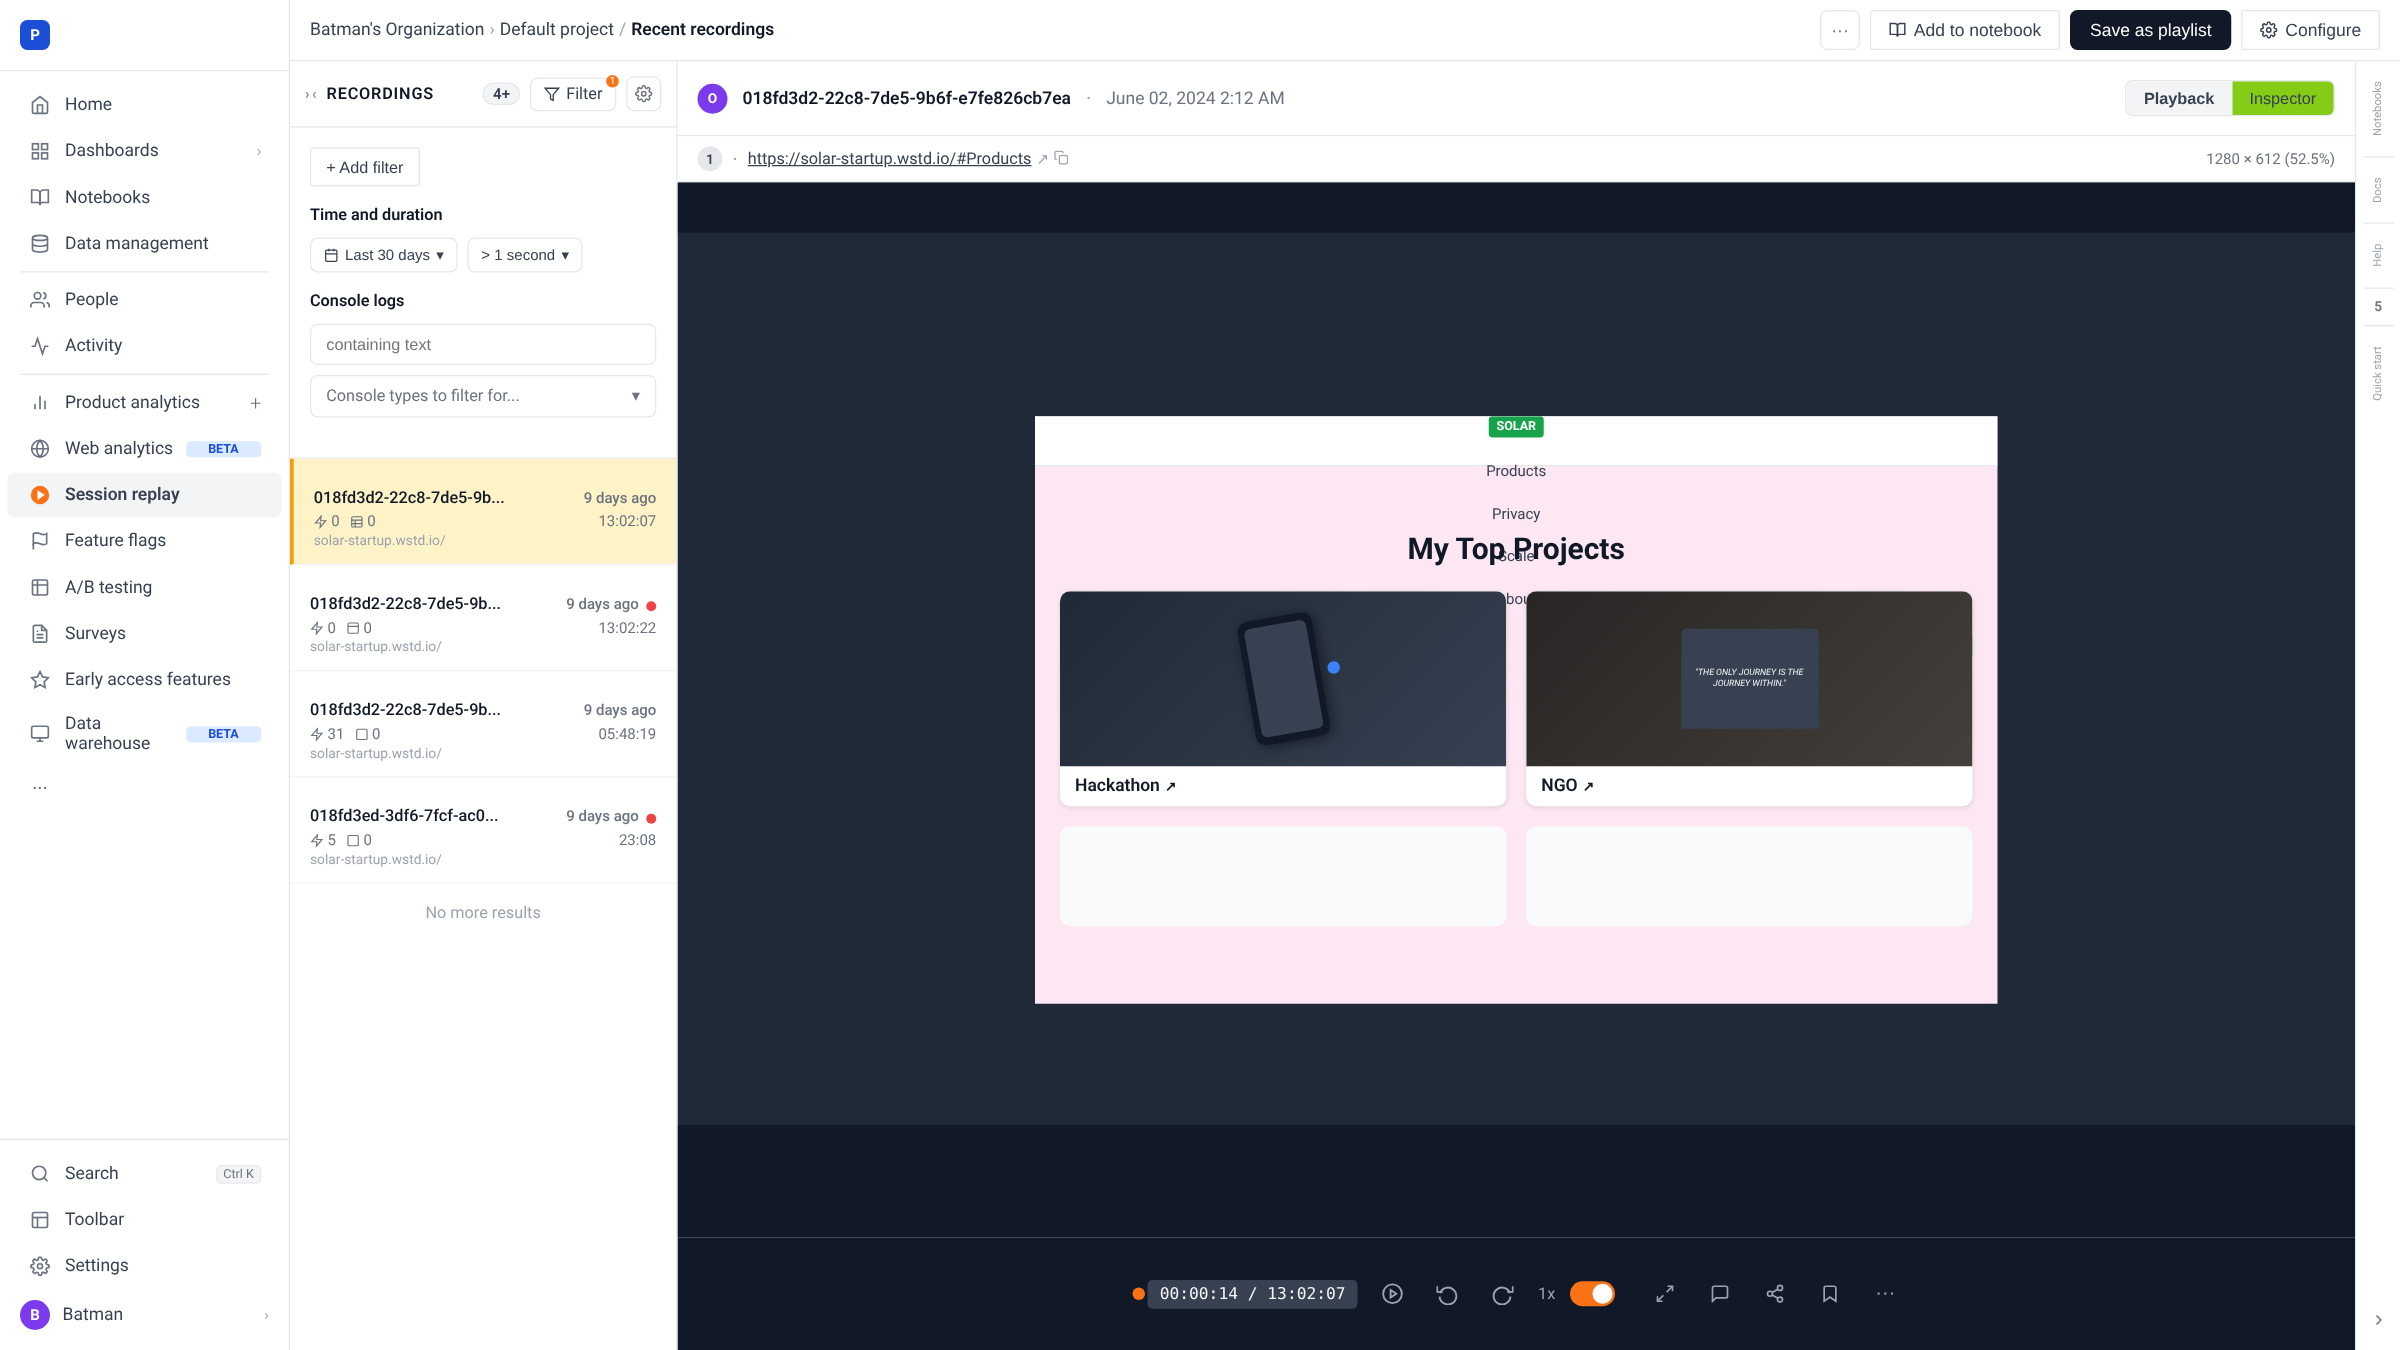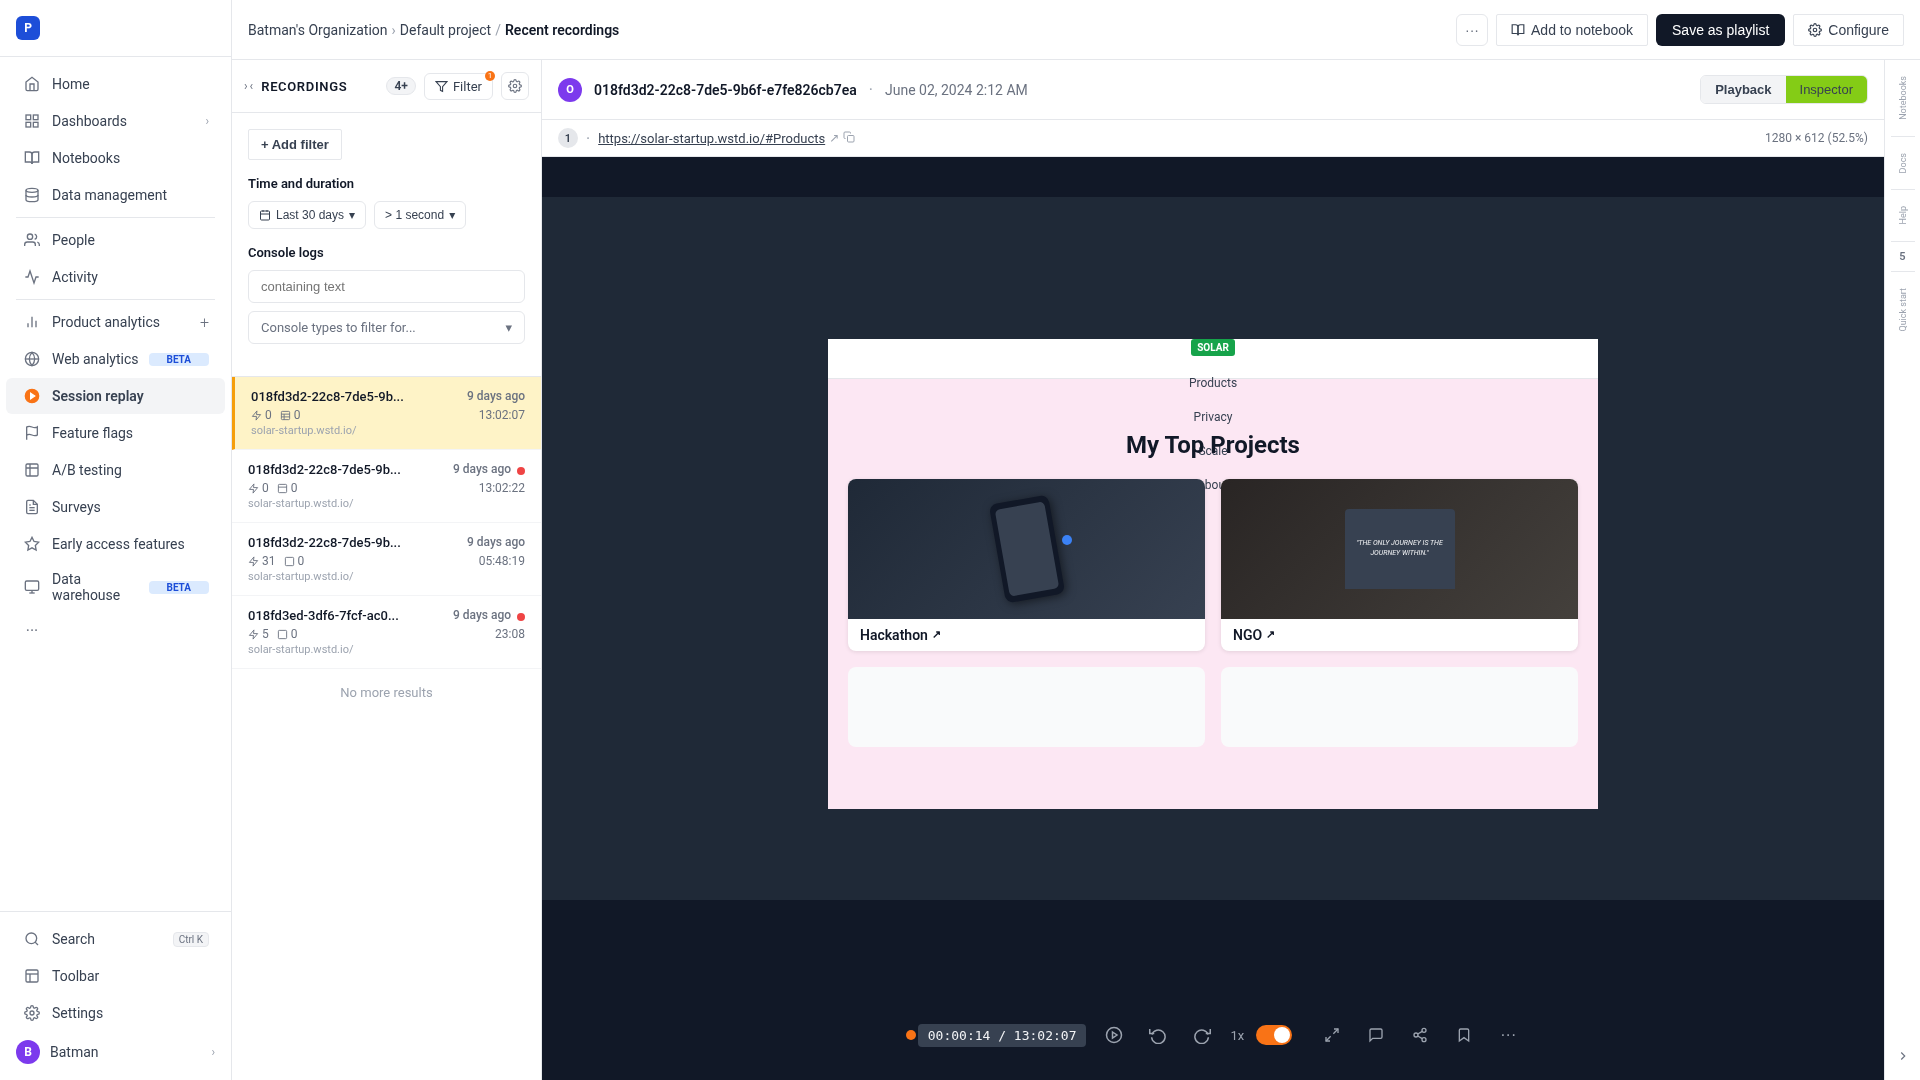--- a/index.html
+++ b/index.html
@@ -33,21 +33,21 @@
     .shortcut-badge { background: #f3f4f6; border: 1px solid #e5e7eb; color: #6b7280; font-size: 10px; padding: 1px 5px; border-radius: 4px; }
     .sidebar-bottom { border-top: 1px solid #e5e7eb; padding: 8px 0; }
     .user-item { display: flex; align-items: center; gap: 10px; padding: 8px 16px; cursor: pointer; font-size: 14px; color: #374151; }
     .user-avatar { width: 24px; height: 24px; background: #7c3aed; border-radius: 50%; display: flex; align-items: center; justify-content: center; color: white; font-size: 12px; font-weight: bold; }
 
     
     .main { flex: 1; display: flex; flex-direction: column; overflow: hidden; }
 
     
     .topbar {
-      height: 60px; background: #fff; border-bottom: 1px solid #e5e7eb;
+      height: 49px; background: #fff; border-bottom: 1px solid #e5e7eb;
       display: flex; align-items: center; padding: 0 16px; gap: 28px; flex-shrink: 0;
     }
     .breadcrumb { display: flex; align-items: center; gap: 4px; font-size: 14px; color: #374151; flex: 1; }
     .breadcrumb-link { color: #374151; cursor: pointer; }
     .breadcrumb-sep { color: #9ca3af; }
     .breadcrumb-current { font-weight: 600; color: #111827; }
     .topbar-actions { display: flex; align-items: center; gap: 8px; }
     .topbar-more { width: 32px; height: 32px; border: 1px solid #e5e7eb; border-radius: 6px; display: flex; align-items: center; justify-content: center; cursor: pointer; color: #6b7280; font-size: 14px; background: white; }
     .btn-outline { display: flex; align-items: center; gap: 6px; padding: 7px 14px; border: 1px solid #e5e7eb; border-radius: 2px; font-size: 14px; cursor: pointer; background: white; color: #374151; }
     .btn-save-playlist { background: #111827; color: white; border: none; padding: 8px 16px; border-radius: 6px; font-size: 14px; font-weight: 500; cursor: pointer; }
@@ -62,33 +62,33 @@
     .filter-header {
       display: flex; align-items: center; padding: 12px 12px; border-bottom: 1px solid #e5e7eb; gap: 8px;
     }
     .collapse-btn { display: flex; align-items: center; gap: 2px; color: #6b7280; cursor: pointer; font-size: 12px; }
     .recordings-label { font-weight: 600; font-size: 13px; color: #111827; flex: 1; letter-spacing: 0.05em; }
     .count-badge { background: #f3f4f6; border: 1px solid #e5e7eb; color: #374151; font-size: 12px; padding: 1px 7px; border-radius: 12px; font-weight: 600; }
     .filter-btn { display: flex; align-items: center; gap: 5px; padding: 5px 10px; background: white; border: 1px solid #e5e7eb; border-radius: 6px; cursor: pointer; font-size: 13px; color: #374151; position: relative; }
     .filter-dot { position: absolute; top: -3px; right: -3px; width: 10px; height: 10px; background: #f97316; border-radius: 50%; color: white; font-size: 8px; display: flex; align-items: center; justify-content: center; }
     .gear-btn { width: 28px; height: 28px; border: 1px solid #e5e7eb; border-radius: 6px; display: flex; align-items: center; justify-content: center; cursor: pointer; color: #6b7280; background: white; }
     .filter-body { padding: 16px; }
-    .add-filter-btn { display: flex; align-items: center; gap: 6px; padding: 7px 12px; border: 1px solid #e5e7eb; border-radius: 2px; cursor: pointer; background: white; color: #374151; font-size: 13px; margin-bottom: 16px; font-weight: bold; }
+    .add-filter-btn { display: flex; align-items: center; gap: 6px; padding: 7px 12px; border: 1px solid #e5e7eb; border-radius: 2px; cursor: pointer; background: white; color: #374151; font-size: 13px; margin-bottom: 16px; }
     .filter-section { margin-bottom: 16px; }
     .filter-section-title { font-size: 13px; font-weight: 600; color: #111827; margin-bottom: 10px; }
     .filter-row { display: flex; align-items: center; gap: 8px; }
     .dropdown-btn { display: flex; align-items: center; gap: 5px; padding: 6px 10px; border: 1px solid #e5e7eb; border-radius: 6px; cursor: pointer; background: white; color: #374151; font-size: 12px; }
     .text-input { width: 100%; padding: 8px 12px; border: 1px solid #e5e7eb; border-radius: 6px; font-size: 13px; color: #6b7280; outline: none; }
     .console-types-select { width: 100%; padding: 8px 12px; border: 1px solid #e5e7eb; border-radius: 6px; font-size: 13px; color: #6b7280; background: white; cursor: pointer; display: flex; align-items: center; justify-content: space-between; margin-top: 8px; }
 
     
     .recordings-list { border-top: 1px solid #e5e7eb; }
     .recording-item { padding: 12px 16px; border-bottom: 1px solid #f3f4f6; cursor: pointer; }
     .recording-item.selected { background: #fef3c7; border-left: 3px solid #f59e0b; }
-    .rec-title { font-size: 13px; font-weight: 500; color: #111827; display: flex; justify-content: space-between; align-items: flex-start; }
+    .rec-title { font-size: 13px; font-weight: 500; color: #111827; display: flex; justify-content: space-between; align-items: flex-start; margin-top: 12px; }
     .rec-time-ago { font-size: 12px; color: #6b7280; }
     .rec-dot { width: 8px; height: 8px; background: #ef4444; border-radius: 50%; flex-shrink: 0; margin-top: 4px; }
     .rec-meta { display: flex; align-items: center; gap: 8px; margin-top: 4px; font-size: 12px; color: #6b7280; }
     .rec-meta-item { display: flex; align-items: center; gap: 3px; }
     .rec-url { font-size: 11px; color: #9ca3af; margin-top: 2px; }
     .no-more { text-align: center; padding: 16px; font-size: 13px; color: #9ca3af; }
 
     
     .replay-area { flex: 1; display: flex; flex-direction: column; overflow: hidden; }
     .replay-header {

